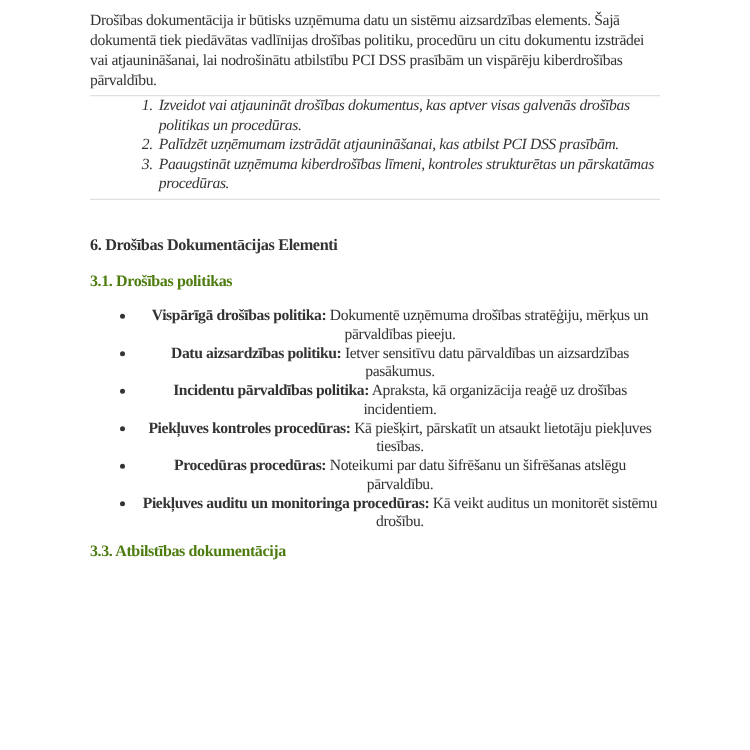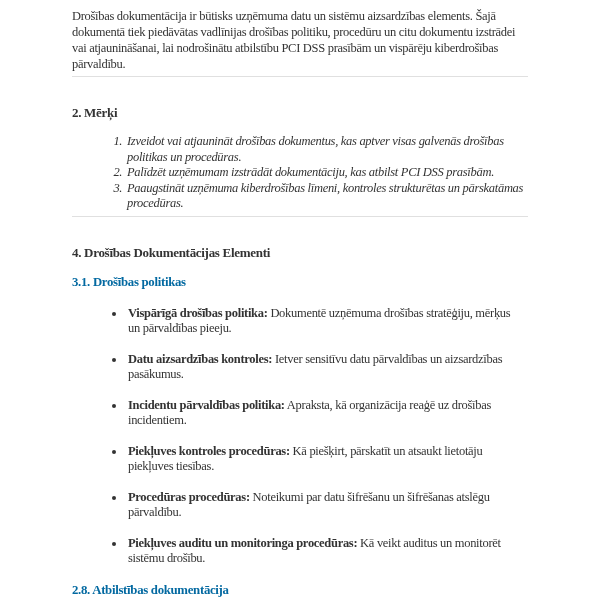--- a/index.html
+++ b/index.html
@@ -39,76 +39,76 @@
     font-weight: bold;
     line-height: 16px;
     margin: 28px 0 13px 0;
     color: #333333;
   }
   h4 {
     font-size: 12.8px;
     font-weight: bold;
     line-height: 16px;
     margin: 8px 0 12px 0;
-    color: #0369a1;
+    color: #4d7c0f;
   }
   ol.num-list {
     margin: 0;
     padding: 0 0 0 53px;
     line-height: 15.5px;
     font-style: italic;
   }
   ol.num-list li {
     margin: 0;
     padding-left: 2px;
   }
   ul.bullet-list {
     margin: 0;
     padding: 0 0 0 38px;
     line-height: 15px;
     list-style-type: disc;
   }
   ul.bullet-list li {
-    margin: 16px;
+    margin: 0;
     padding-left: 2px;
+    text-align: center;
   }
   ul.bullet-list li strong {
     font-weight: bold;
   }
 </style>
 </head>
 <body>
 
 <main class="doc">
 
   <p class="intro">Drošības dokumentācija ir būtisks uzņēmuma datu un sistēmu aizsardzības elements. Šajā dokumentā tiek piedāvātas vadlīnijas drošības politiku, procedūru un citu dokumentu izstrādei vai atjaunināšanai, lai nodrošinātu atbilstību PCI DSS prasībām un vispārēju kiberdrošības pārvaldību.</p>
 
   <hr class="rule">
 
-  <h3>2. Mērķi</h3>
 
   <ol class="num-list">
     <li>Izveidot vai atjaunināt drošības dokumentus, kas aptver visas galvenās drošības politikas un procedūras.</li>
-    <li>Palīdzēt uzņēmumam izstrādāt dokumentāciju, kas atbilst PCI DSS prasībām.</li>
+    <li>Palīdzēt uzņēmumam izstrādāt atjaunināšanai, kas atbilst PCI DSS prasībām.</li>
     <li>Paaugstināt uzņēmuma kiberdrošības līmeni, kontroles strukturētas un pārskatāmas procedūras.</li>
   </ol>
 
   <hr class="rule">
 
-  <h3>4. Drošības Dokumentācijas Elementi</h3>
+  <h3>6. Drošības Dokumentācijas Elementi</h3>
 
   <h4>3.1. Drošības politikas</h4>
 
   <ul class="bullet-list">
     <li>
       <strong>Vispārīgā drošības politika:</strong>
       <span>Dokumentē uzņēmuma drošības stratēģiju, mērķus un pārvaldības pieeju.</span>
     </li>
     <li>
-      <strong>Datu aizsardzības kontroles:</strong>
+      <strong>Datu aizsardzības politiku:</strong>
       <span>Ietver sensitīvu datu pārvaldības un aizsardzības pasākumus.</span>
     </li>
     <li>
       <strong>Incidentu pārvaldības politika:</strong>
       <span>Apraksta, kā organizācija reaģē uz drošības incidentiem.</span>
     </li>
   </ul>
 
 
   <ul class="bullet-list">
@@ -119,16 +119,16 @@
     <li>
       <strong>Procedūras procedūras:</strong>
       <span>Noteikumi par datu šifrēšanu un šifrēšanas atslēgu pārvaldību.</span>
     </li>
     <li>
       <strong>Piekļuves auditu un monitoringa procedūras:</strong>
       <span>Kā veikt auditus un monitorēt sistēmu drošību.</span>
     </li>
   </ul>
 
-  <h4>2.8. Atbilstības dokumentācija</h4>
+  <h4>3.3. Atbilstības dokumentācija</h4>
 
 
 </main>
 
 </body></html>

